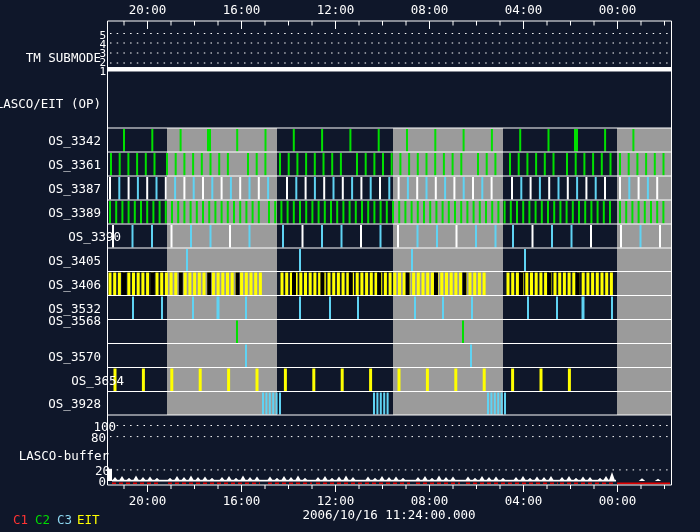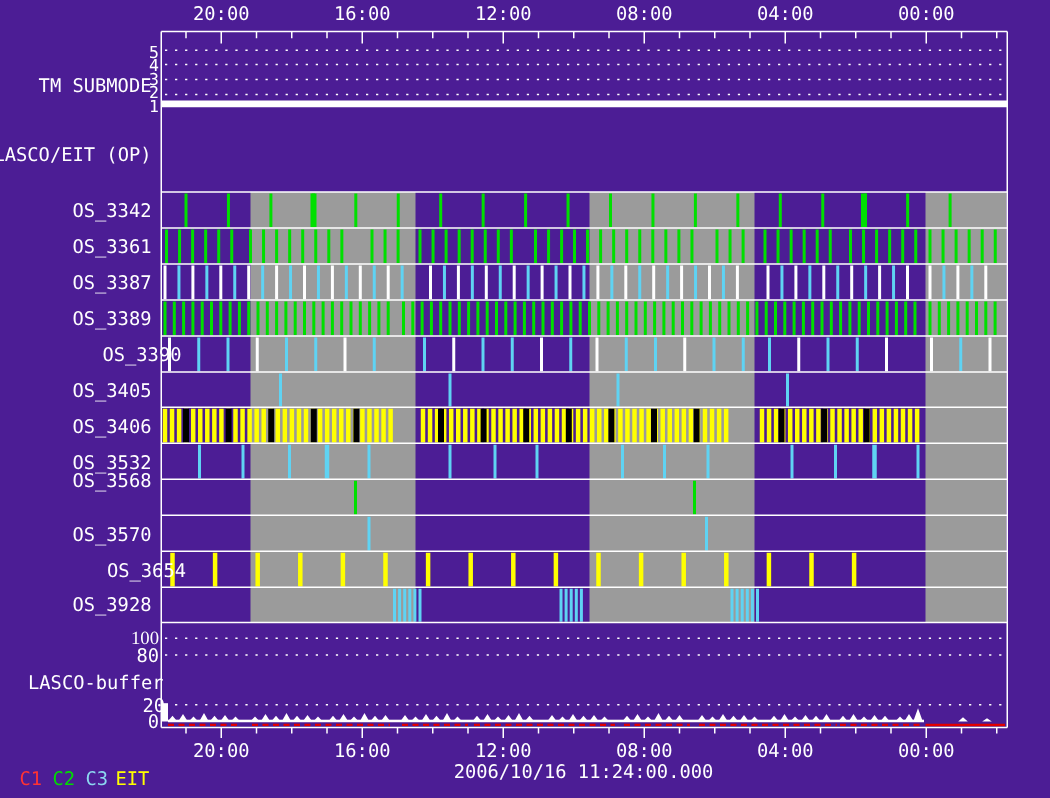--- a/index.html
+++ b/index.html
@@ -1,16 +1,16 @@
 <!DOCTYPE html>
 <html><head>
 <meta charset="utf-8">
 <style>
   html,body{margin:0;padding:0;background:#000;}
-  #screen{position:relative;width:700px;height:532px;background:#4c1d95;overflow:hidden;
+  #screen{position:relative;width:700px;height:532px;background:#0f172a;overflow:hidden;
           font-family:"DejaVu Sans Mono","Liberation Mono",monospace;}
   #canvas{position:absolute;left:0;top:0;}
   .lbl{position:absolute;color:#fff;font-size:12.5px;white-space:pre;transform:translateY(-50%);}
   .lbl.center{transform:translate(-50%,-50%);}
   .lbl.right{transform:translate(-100%,-50%);}
   .lbl.small{font-size:11px;}
 </style>
 </head>
 <body>
 
@@ -556,21 +556,21 @@
       <span class="lbl right" style="left: 101px; top: 320px;">OS_3568</span>
       <span class="lbl right" style="left: 101px; top: 355.5px;">OS_3570</span>
       <span class="lbl right" style="left: 101px; top: 379.5px; margin-left: 23px;">OS_3654</span>
       <span class="lbl right" style="left: 101px; top: 403.25px;">OS_3928</span>
       <span class="lbl right" style="left: 101px; top: 455px; margin-left: 8px;">LASCO-buffer</span>
       <span class="lbl right small" style="left: 106px; top: 35px;">5</span>
       <span class="lbl right small" style="left: 106px; top: 44px;">4</span>
       <span class="lbl right small" style="left: 106px; top: 53px;">3</span>
       <span class="lbl right small" style="left: 106px; top: 62px;">2</span>
       <span class="lbl right small" style="left: 106px; top: 70.5px;">1</span>
-      <span class="lbl right" style="left: 106px; top: 425.5px; font-family: Liberation Serif, serif;">100</span>
+      <span class="lbl right" style="left: 116px; top: 425.5px;">100</span>
       <span class="lbl right" style="left: 106px; top: 436.6px;">80</span>
       <span class="lbl right" style="left: 110px; top: 469.9px;">20</span>
       <span class="lbl right" style="left: 106px; top: 480.5px;">0</span>
       <span class="lbl center" style="left: 389px; top: 514px;">2006/10/16 11:24:00.000</span>
       <span class="lbl " style="left: 13px; top: 519px; color: rgb(255, 51, 51);">C1</span>
       <span class="lbl " style="left: 35px; top: 519px; color: rgb(0, 221, 0);">C2</span>
       <span class="lbl " style="left: 57px; top: 519px; color: rgb(140, 215, 240);">C3</span>
       <span class="lbl " style="left: 77px; top: 519px; color: rgb(255, 255, 0);">EIT</span>
     </div>
 </div>

